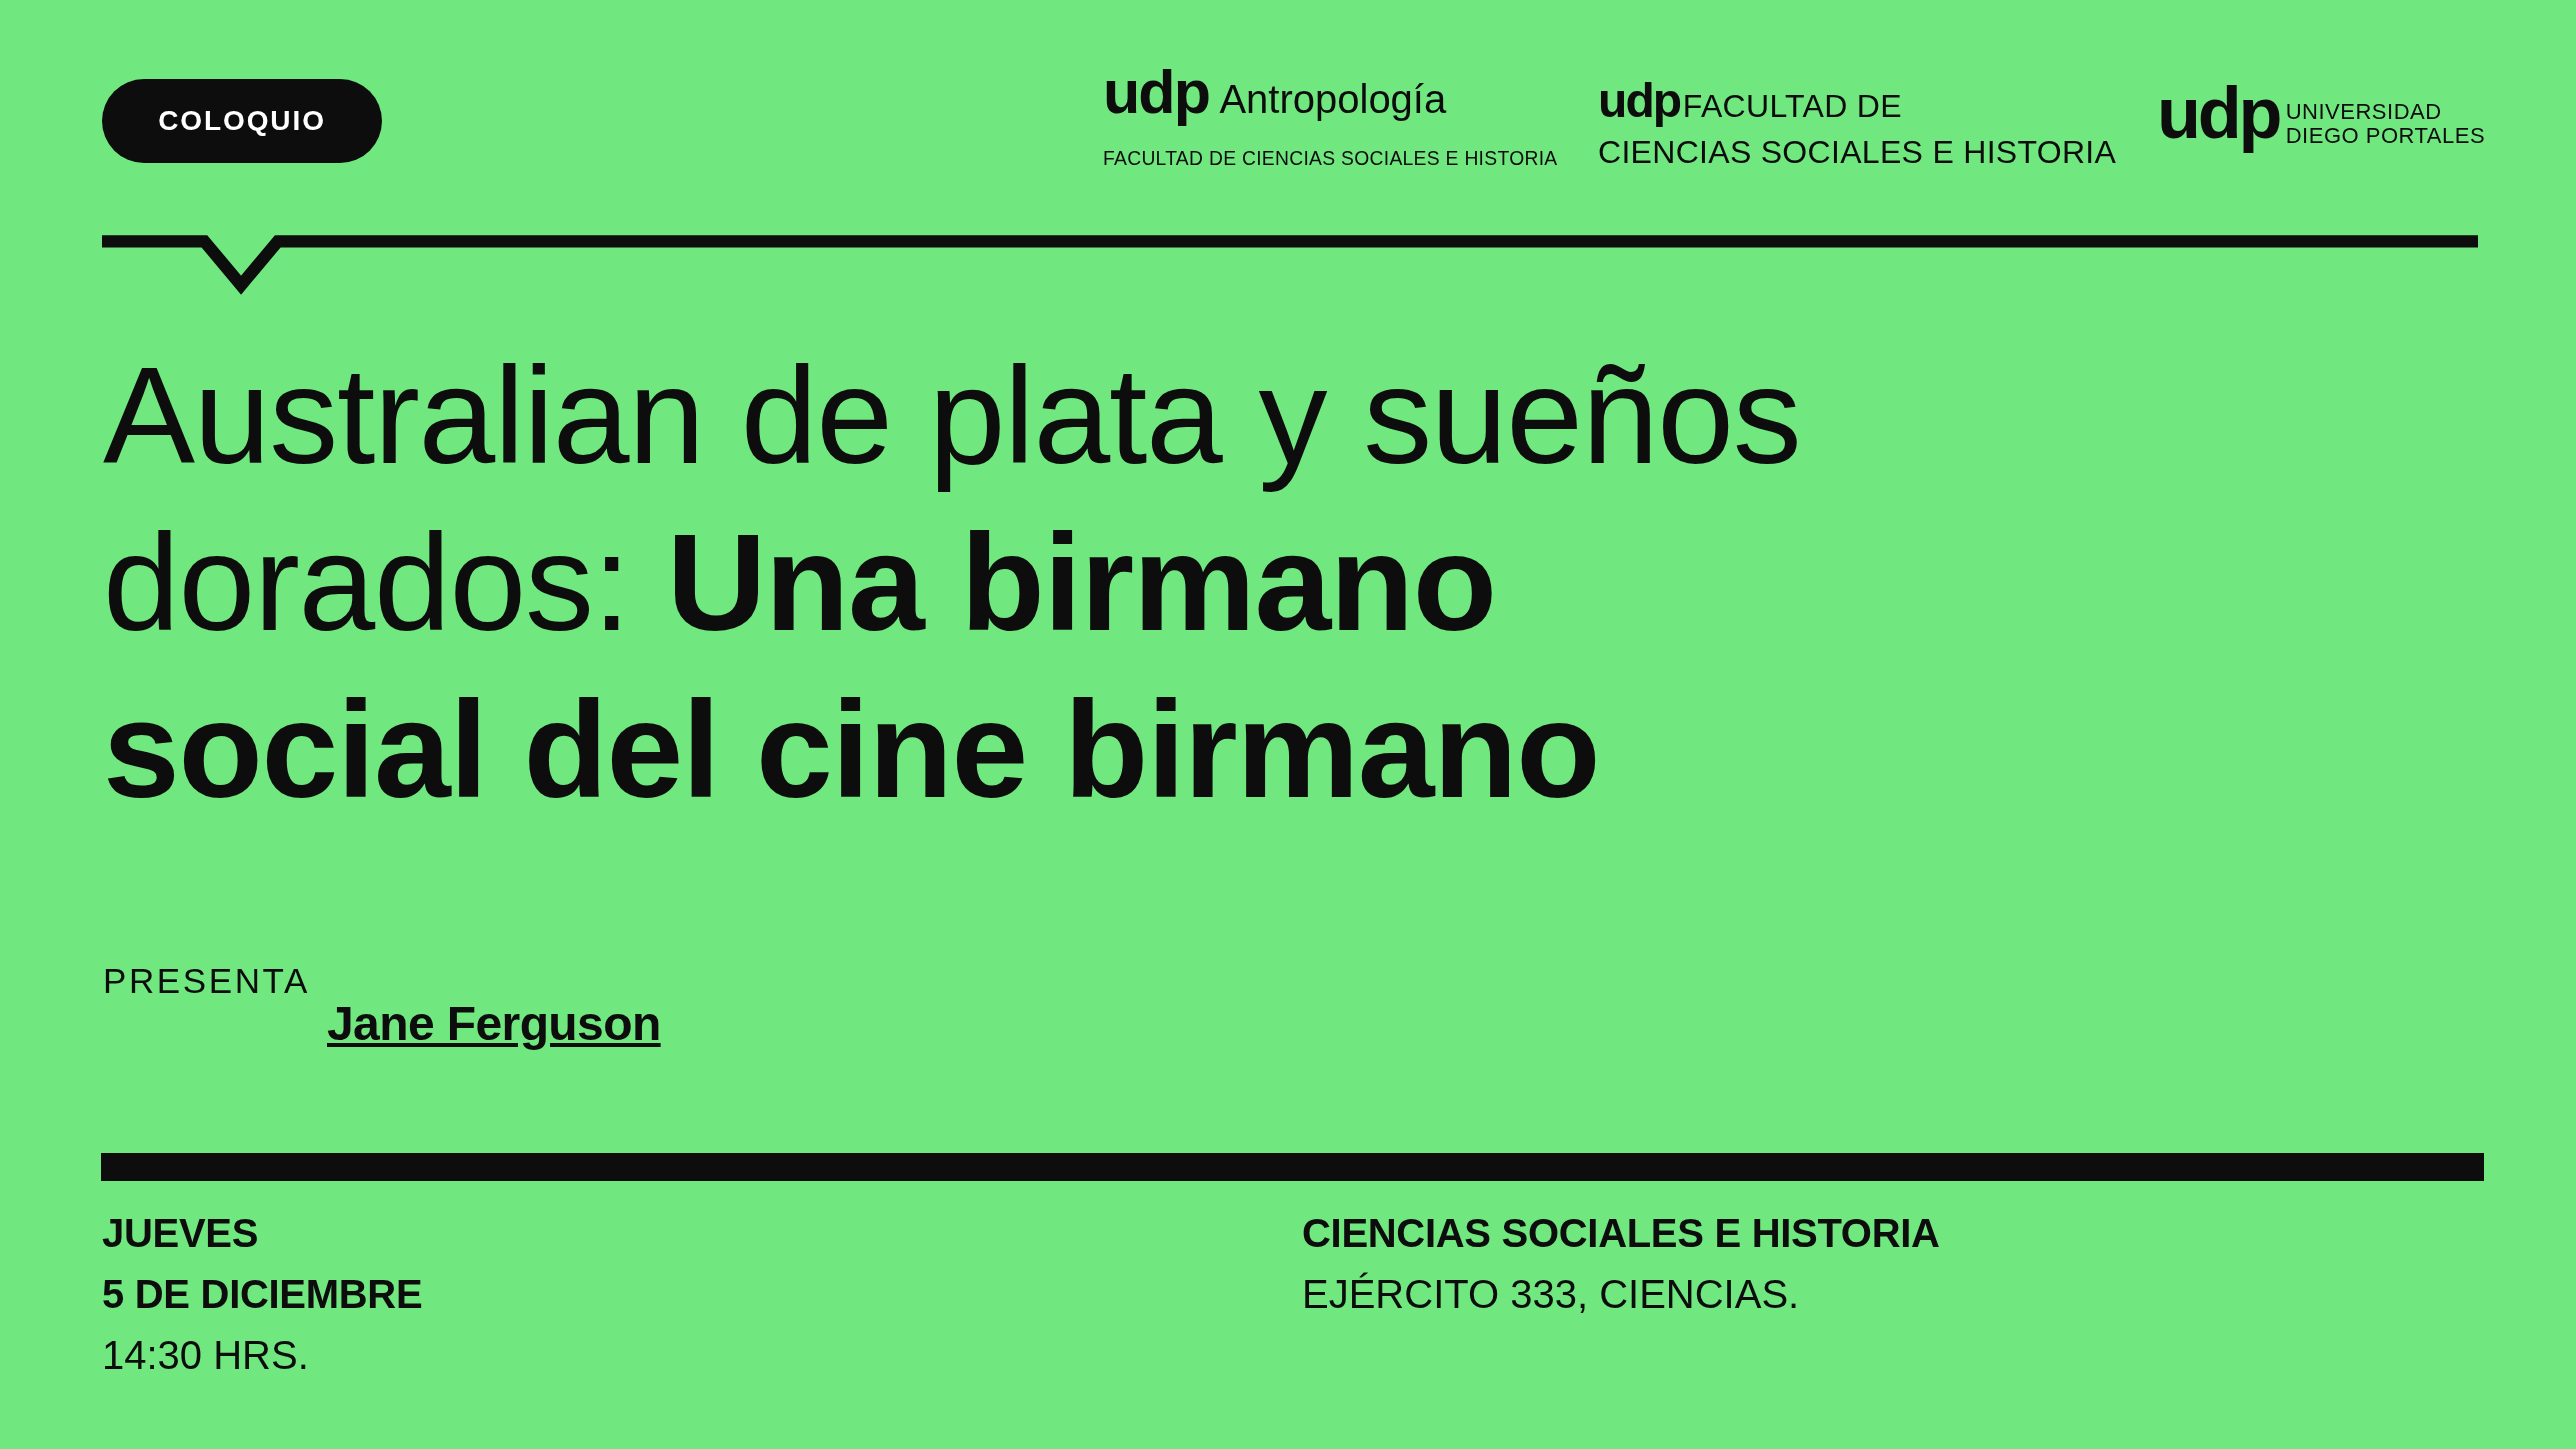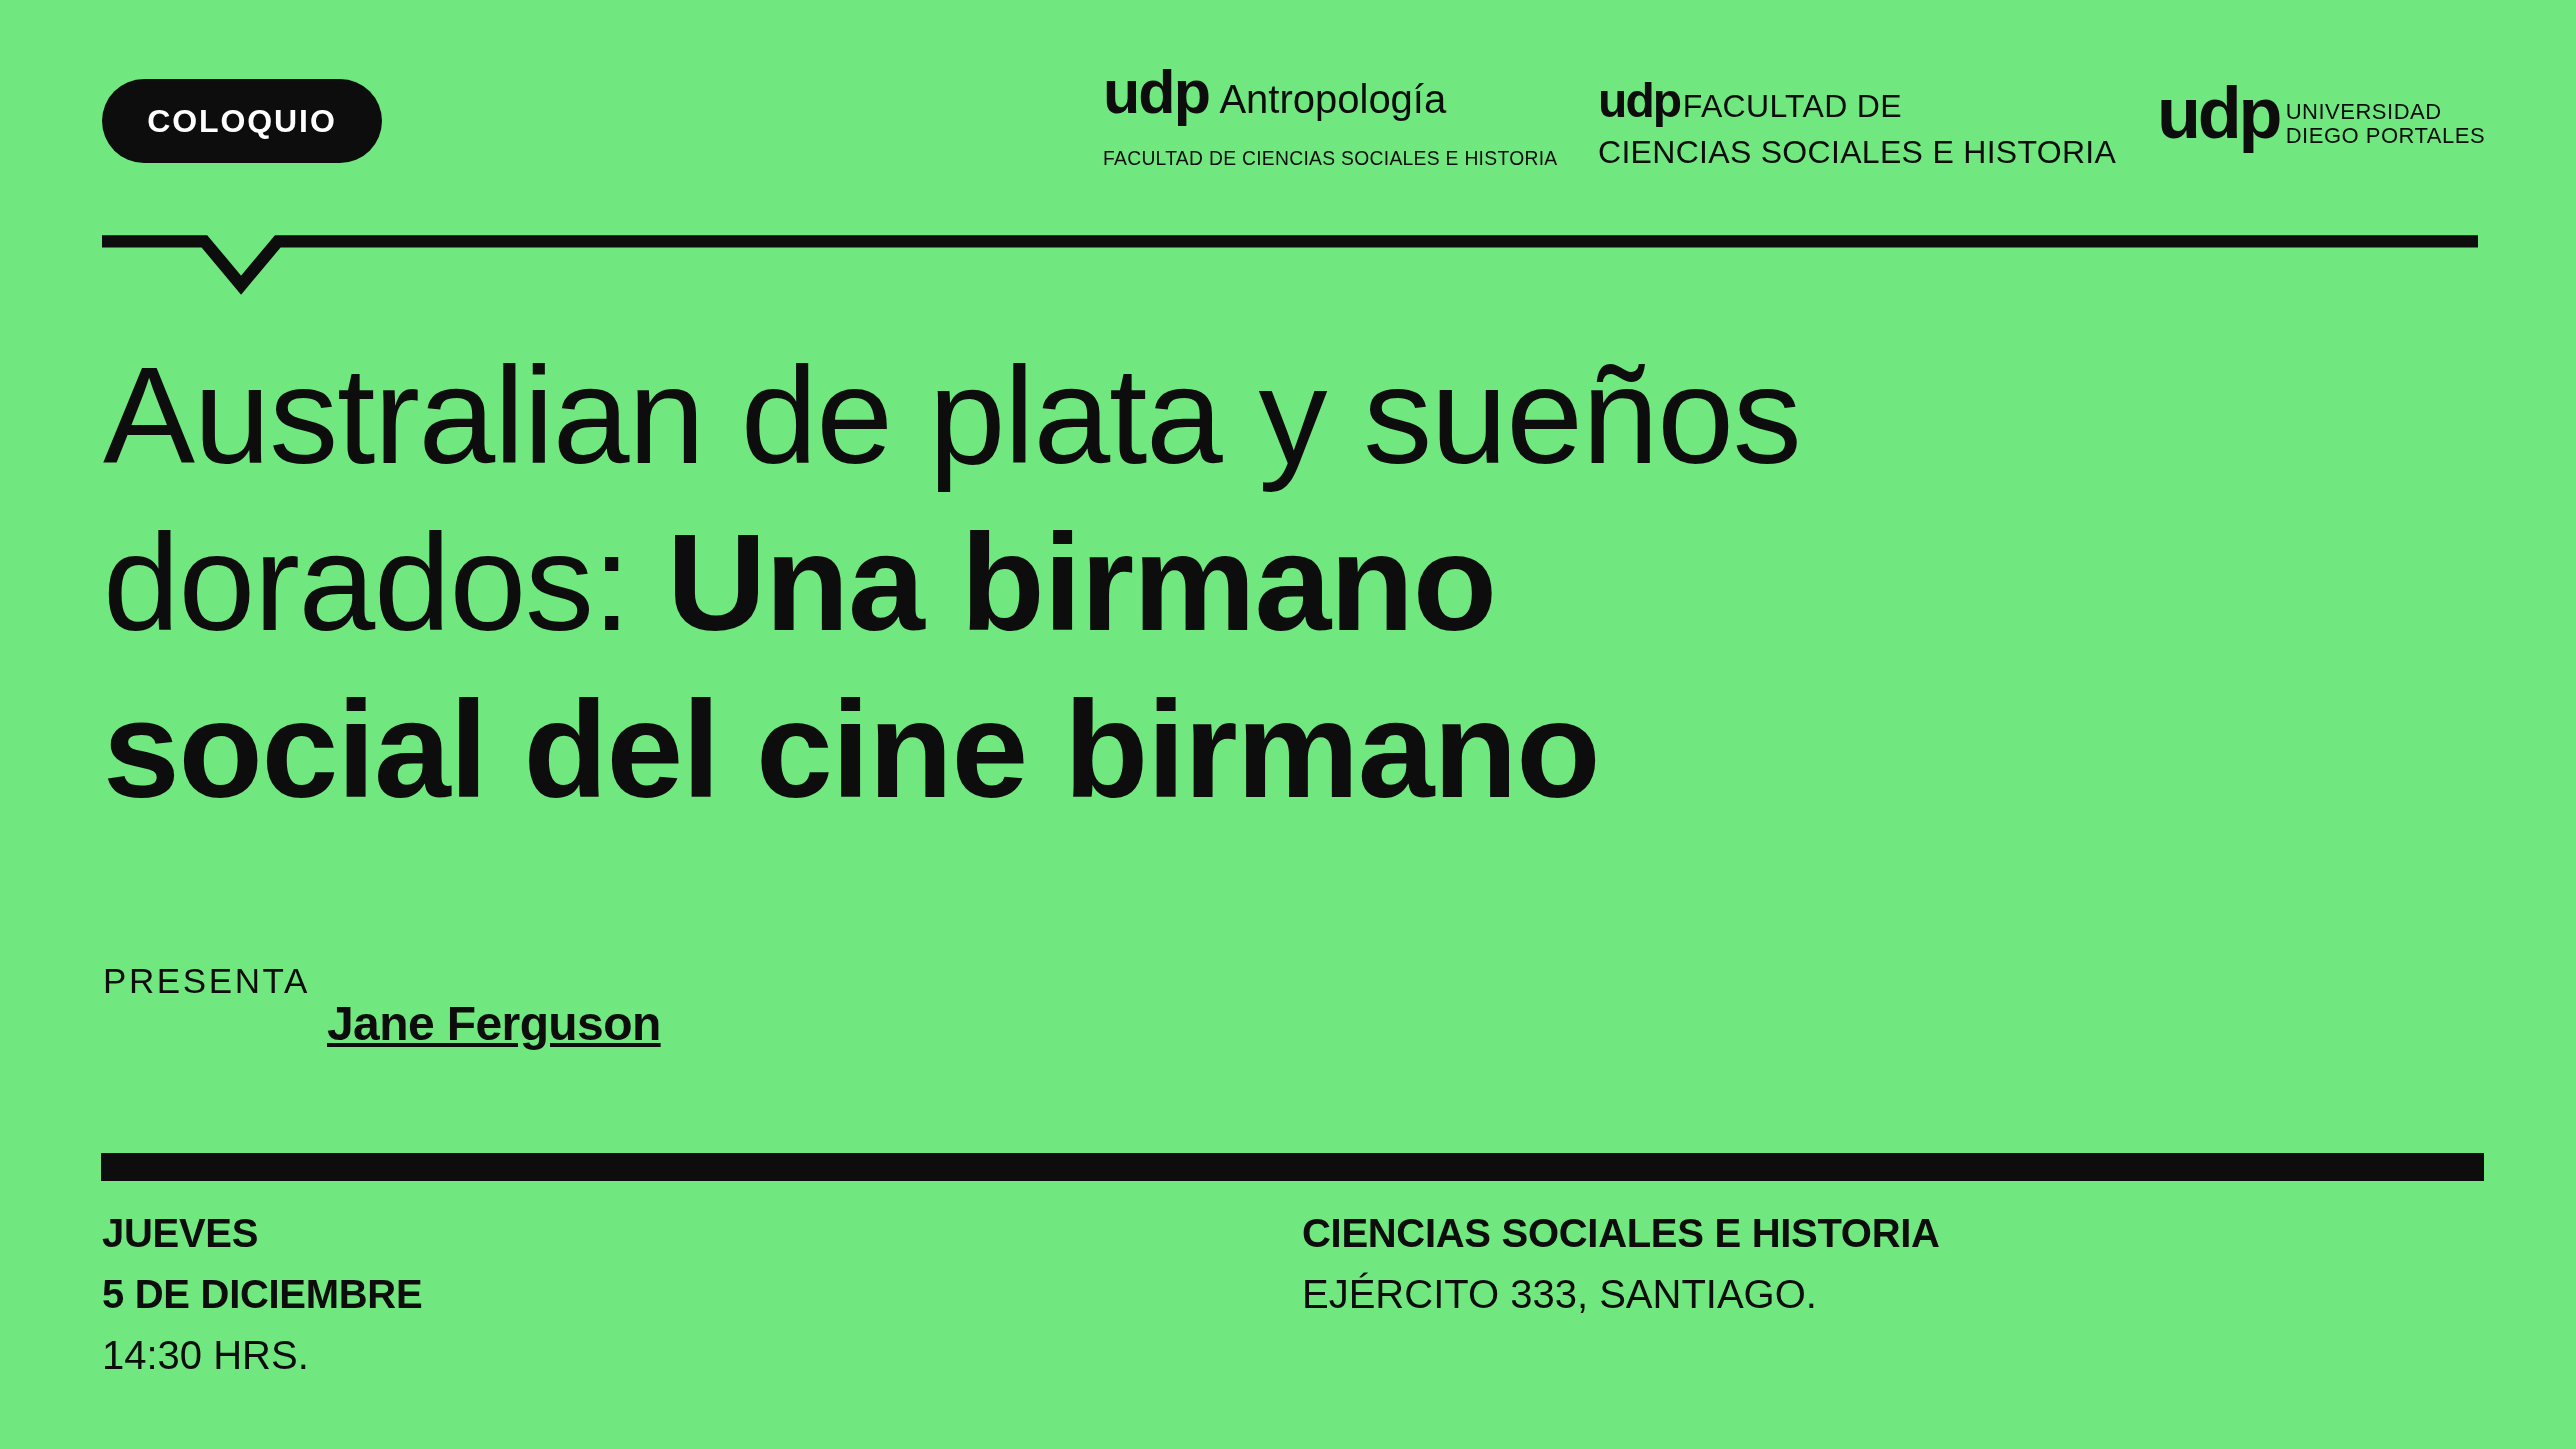--- a/index.html
+++ b/index.html
@@ -23,21 +23,21 @@
   .badge{
     position:absolute;left:102px;top:79px;
     height:84px;min-width:280px;
     background:var(--badge-bg);
     border-radius:43px;
     display:flex;align-items:center;justify-content:center;
     padding:0 37px;
   }
   .badge span{
     color:var(--badge-text);
-    font-size:32px;font-weight:800;letter-spacing:1.9px;
+    font-size:28px;font-weight:800;letter-spacing:1.9px;
     line-height:1;
     text-align:center;
   }
   
   .udp{font-weight:800;letter-spacing:-1.9px;line-height:1;}
   .logo1{position:absolute;left:1103px;top:62px;}
   .logo1 .row{display:flex;align-items:baseline;gap:10.3px;}
   .logo1 .udp{font-size:61px;}
   .logo1 .name{font-size:40px;font-weight:400;line-height:1;letter-spacing:0;}
   .logo1 .sub{margin-top:26px;font-size:19.3px;font-weight:400;letter-spacing:0.3px;line-height:1;}
@@ -142,17 +142,17 @@
   <div class="divider"></div>
 
   <div class="details when">
     <div class="strong">JUEVES</div>
     <div class="strong">5 DE DICIEMBRE</div>
     <div class="light">14:30 HRS.</div>
   </div>
 
   <div class="details where">
     <div class="strong">CIENCIAS SOCIALES E HISTORIA</div>
-    <div class="light">EJÉRCITO 333, SANTIAGO.</div>
+    <div class="light">EJÉRCITO 333, CIENCIAS.</div>
   </div>
 
 </div>
 
 
 </body></html>

